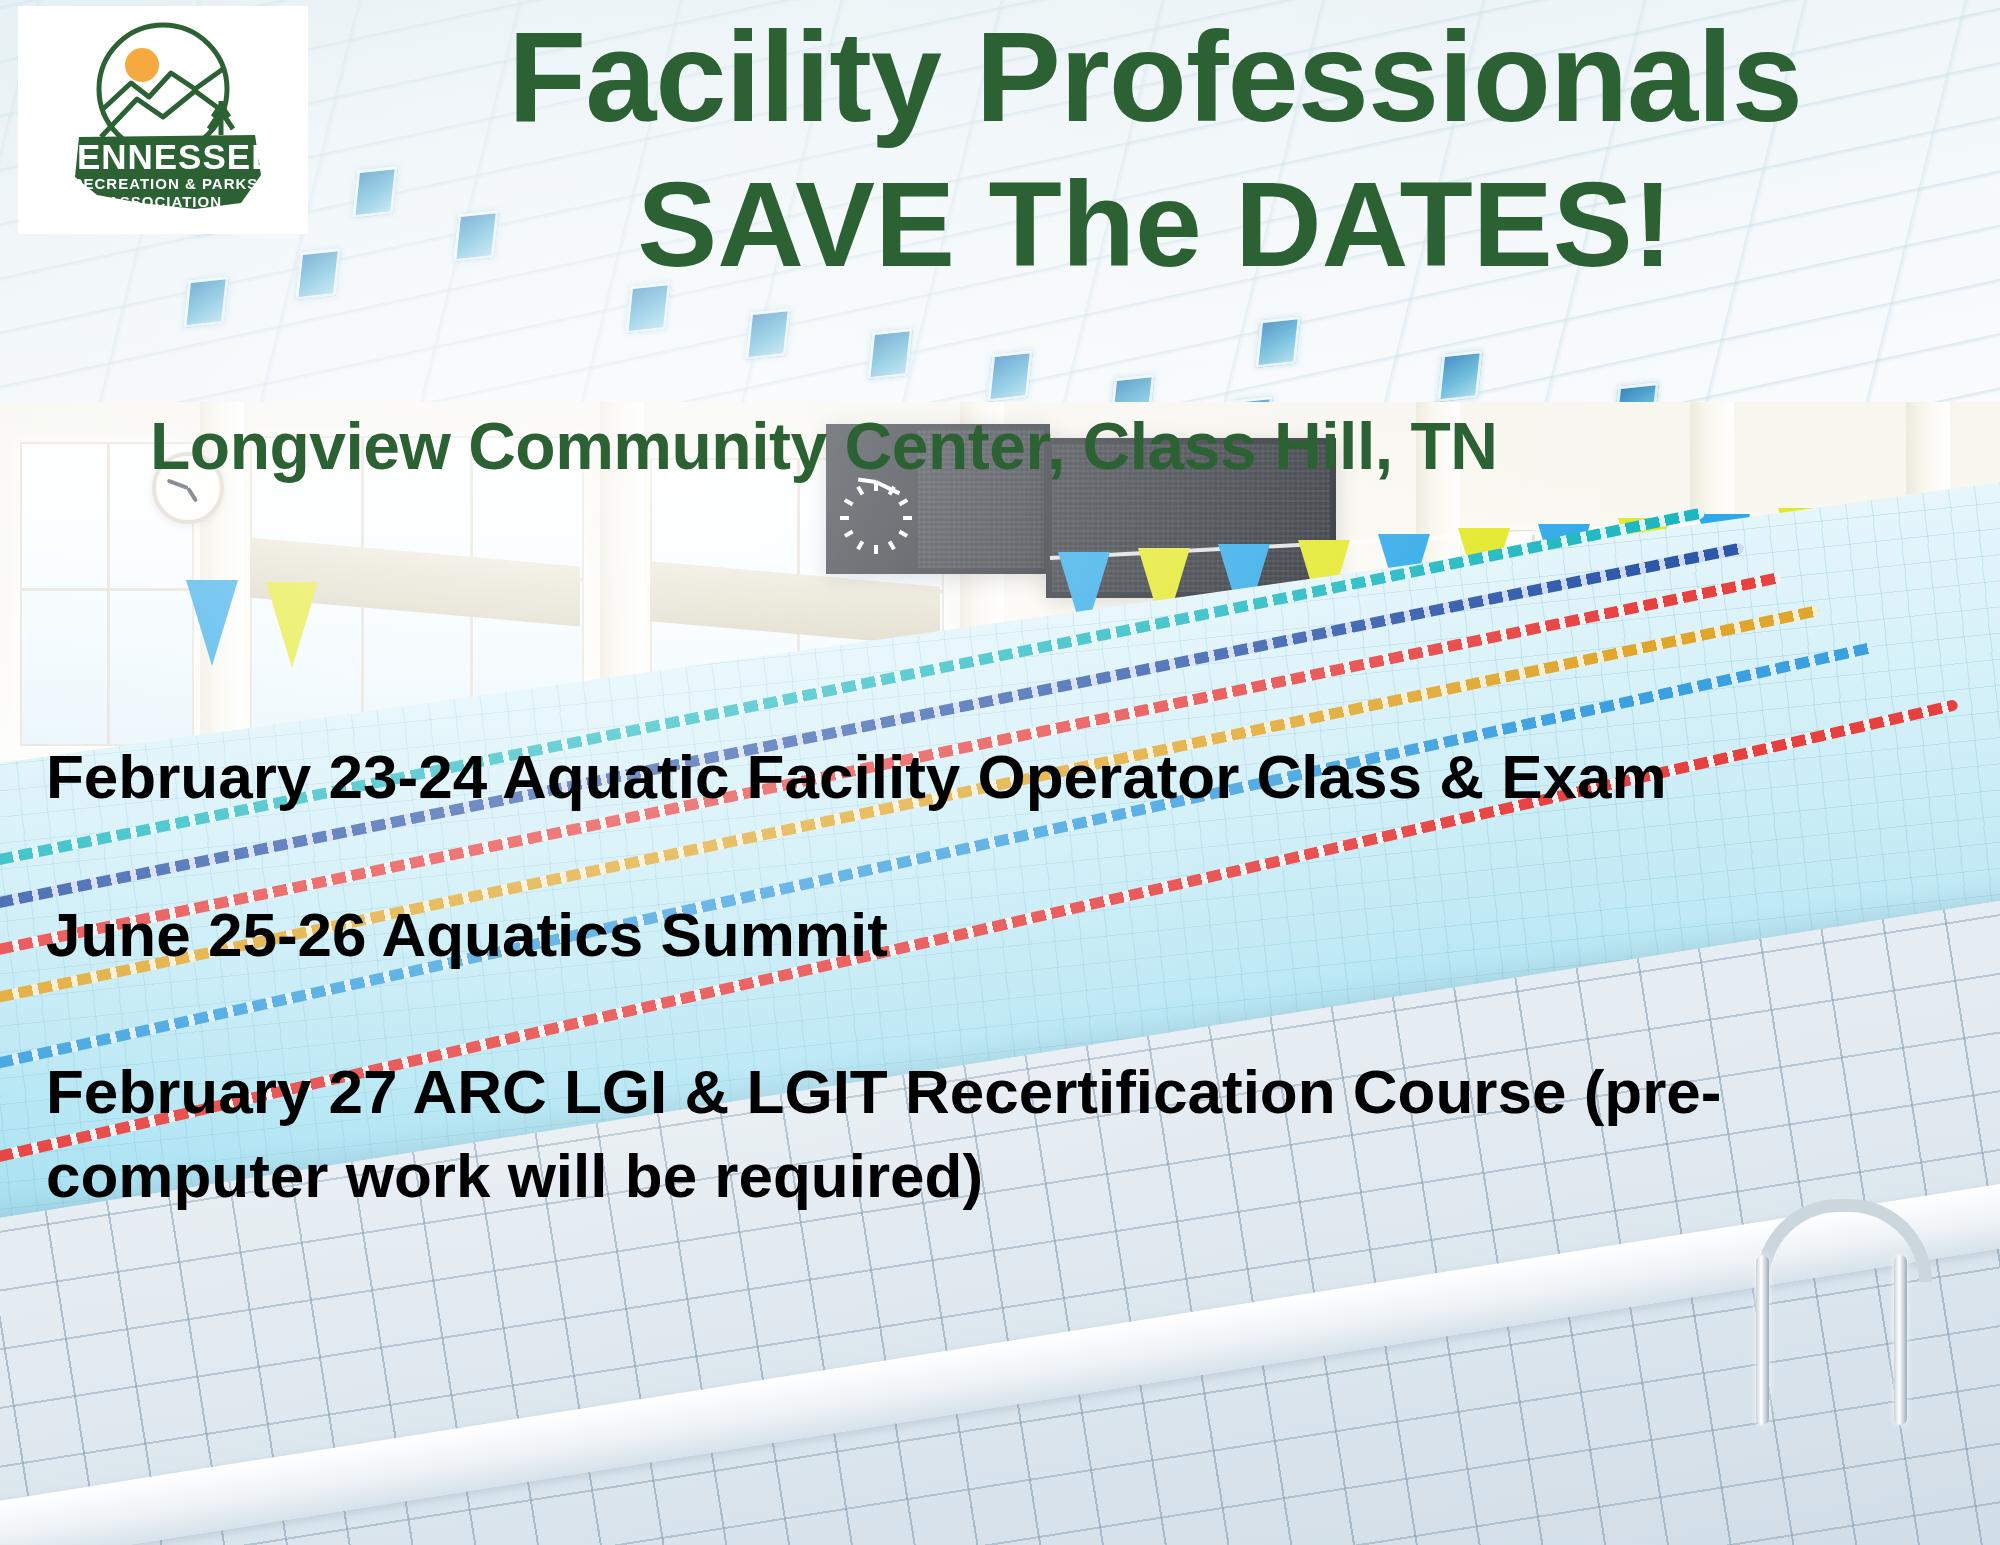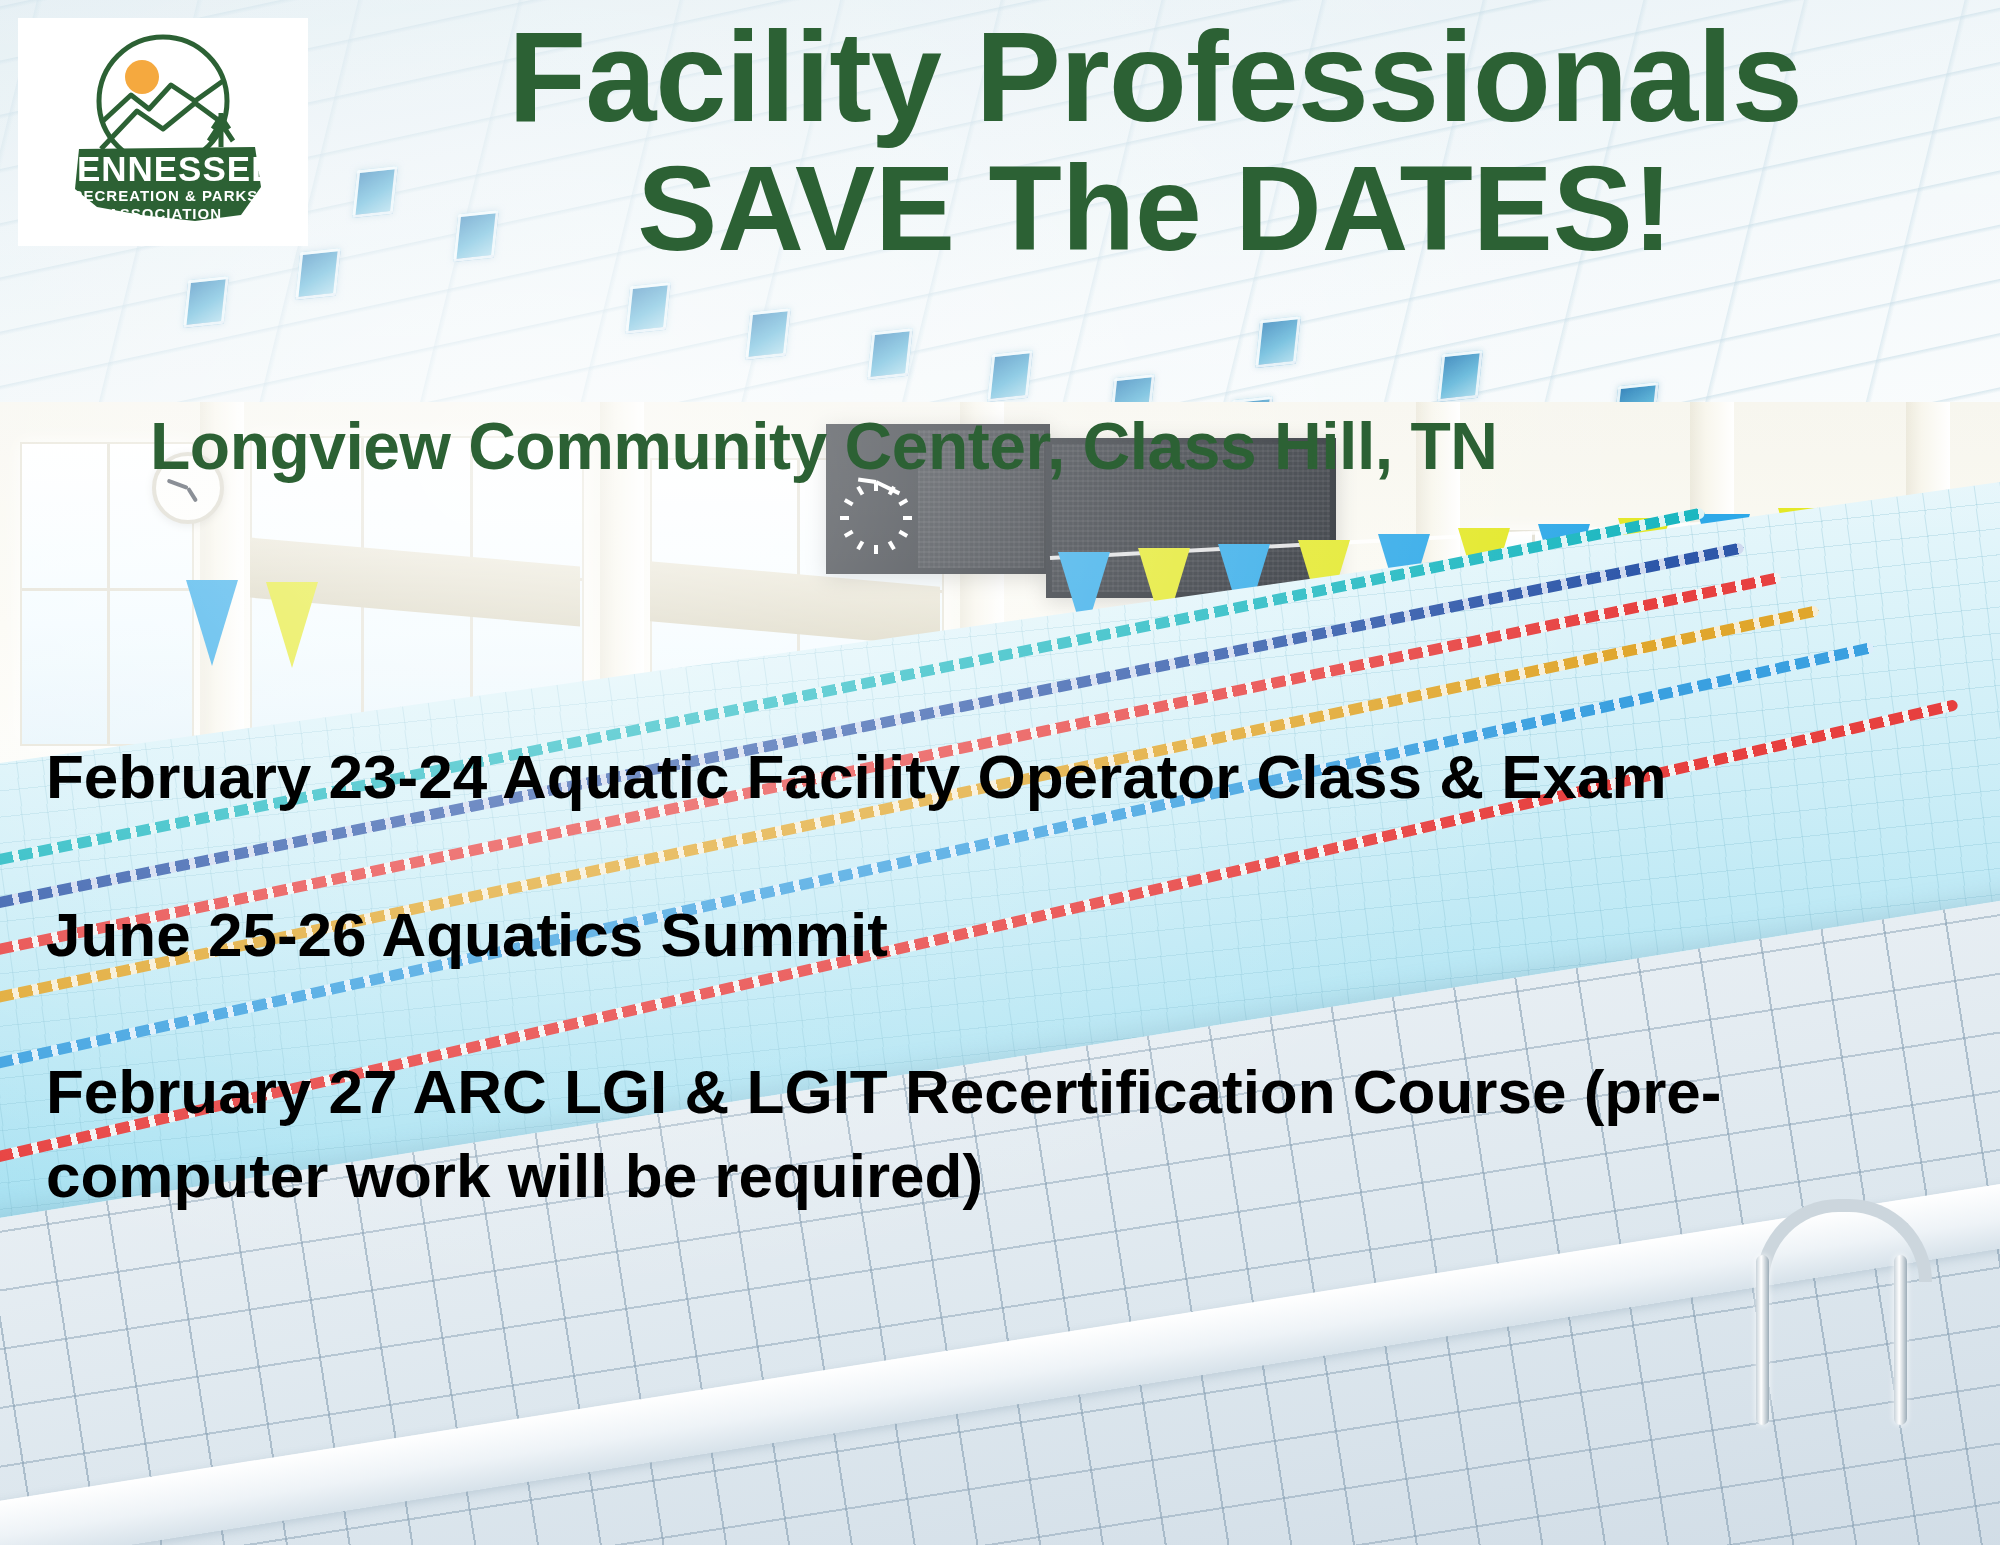--- a/index.html
+++ b/index.html
@@ -271,21 +271,21 @@
 
   
   .content {
     position: absolute;
     inset: 0;
   }
 
   .logo-card {
     position: absolute;
     left: 18px;
-    top: 18px;
+    top: 6px;
     width: 290px;
     height: 228px;
     background: #ffffff;
     display: flex;
     align-items: center;
     justify-content: center;
   }
   .logo-inner { width: 236px; height: 206px; position: relative; }
 
   .headline {
@@ -298,21 +298,21 @@
     font-size: 128px;
     line-height: 1.02;
     letter-spacing: -1px;
     text-align: center;
     font-family: "Liberation Sans", sans-serif;
   }
   .headline .l2 {
     display: block;
     font-size: 120px;
     letter-spacing: 0px;
-    margin-top: 4px;
+    margin-top: 20px;
   }
 
   .venue {
     position: absolute;
     left: 150px;
     top: 412px;
     color: #2c6134;
     font-weight: bold;
     font-size: 66px;
     line-height: 1.05;

